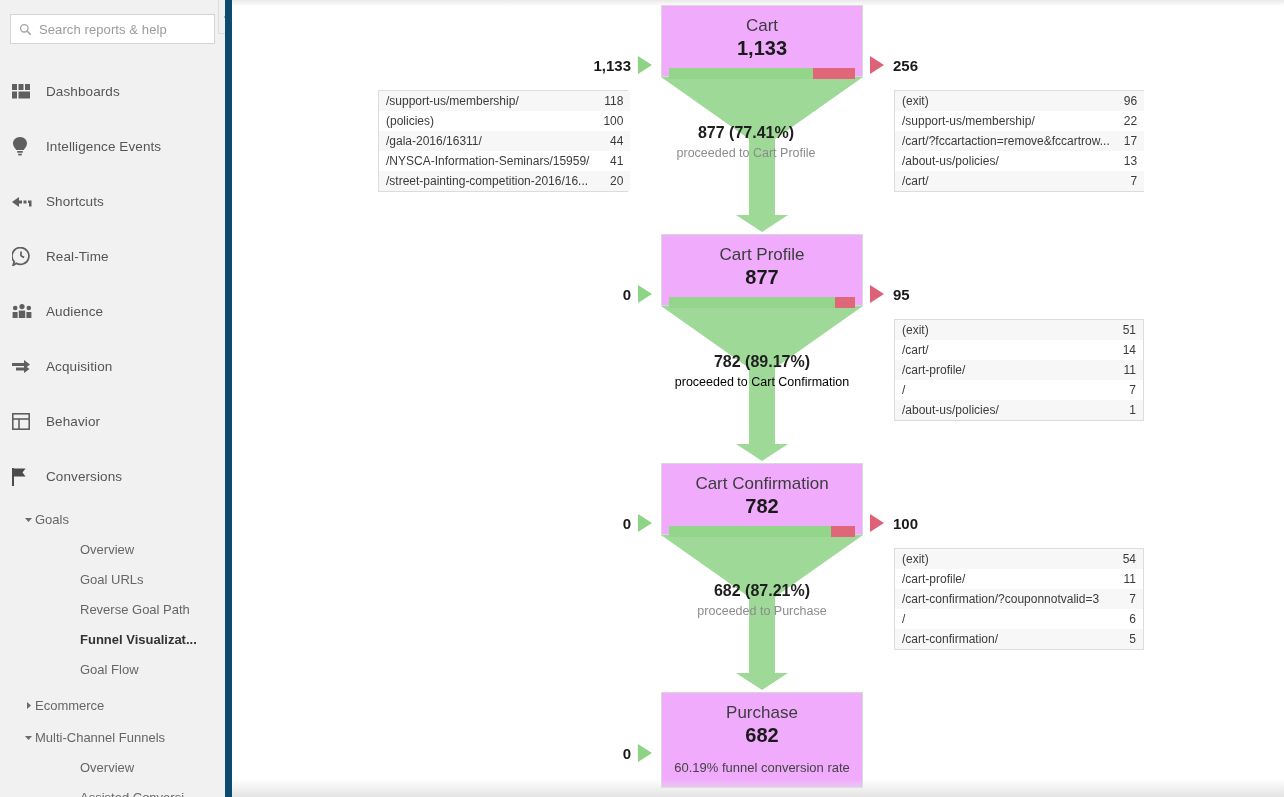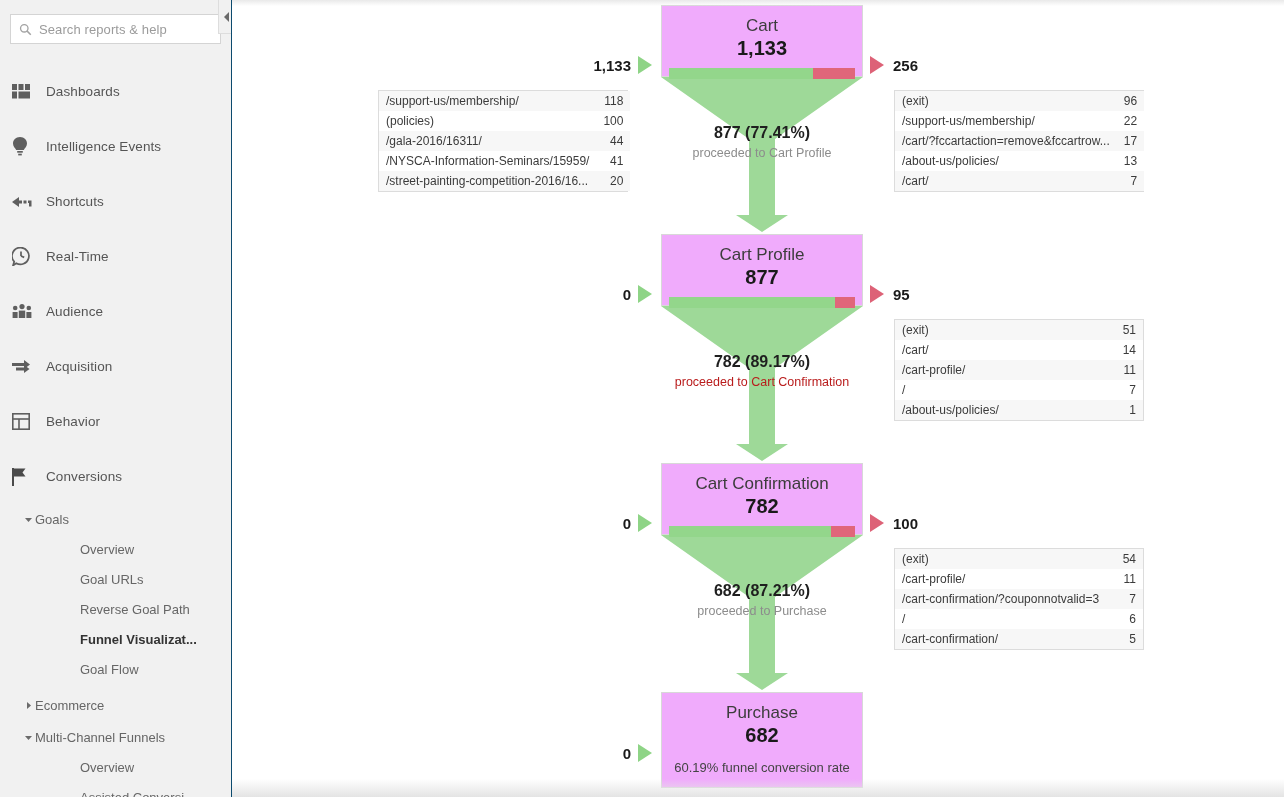--- a/index.html
+++ b/index.html
@@ -6,21 +6,21 @@
   html, body {
     width: 1284px; height: 797px;
     font-family: "Liberation Sans", sans-serif;
     background: #fff; overflow: hidden;
   }
   .app { display: flex; width: 1284px; height: 797px; position: relative; }
 
   
   .sidebar {
     width: 232px; height: 797px; background: #f1f1f1;
-    border-right: 1px solid #0c4a6e;
+    border-right: 7px solid #0c4a6e;
     position: relative; overflow: hidden; flex: 0 0 232px;
   }
   .search-wrap { padding: 14px 10px 0 10px; }
   .search-box {
     display: flex; align-items: center; gap: 7px;
     height: 30px; background: #fff; border: 1px solid #d4d4d4;
     padding: 0 8px;
   }
   .search-box svg { flex: 0 0 auto; }
   .search-box span { font-size: 13px; color: #9b9b9b; letter-spacing: .1px; }
@@ -292,21 +292,21 @@
   <div class="main">
     <div class="main-topshadow"></div>
 
     <div class="funnel" id="funnel-root">
         <div class="connector" style="top: 77px; height: 157px;">
           <svg width="202" height="157" viewBox="0 0 202 157">
             <path d="M0 0 L202 0 L114 62 L114 139 L88 139 L88 62 Z" fill="#9ed998"></path>
             <path d="M75 138 L127 138 L101 155 Z" fill="#9ed998"></path>
           </svg>
         </div>
-        <div style="position: absolute; left: 380px; width: 300px; text-align: center; z-index: 3; top: 123px;">
+        <div style="position: absolute; left: 364px; width: 300px; text-align: center; z-index: 3; top: 123px;">
           <div style="font-size:16px;font-weight:bold;color:#1f1f1f;line-height:20px;"><span>877</span> <span>(77.41%)</span></div>
           <div style="font-size:12.5px;color:#8c8c8c;line-height:17px;margin-top:2px;">proceeded to Cart Profile</div>
         </div>
         <div class="step-box" style="top: 5px; height: 72px;">
           <div class="step-title">Cart</div>
           <div class="step-count">1,133</div>
           <div class="bar-row">
             <div class="bar-green" style="width:77.41%"></div>
             <div class="bar-red" style="width:22.59%"></div>
           </div>
@@ -372,21 +372,21 @@
           </table>
         </div>
         <div class="connector" style="top: 306px; height: 157px;">
           <svg width="202" height="157" viewBox="0 0 202 157">
             <path d="M0 0 L202 0 L114 62 L114 139 L88 139 L88 62 Z" fill="#9ed998"></path>
             <path d="M75 138 L127 138 L101 155 Z" fill="#9ed998"></path>
           </svg>
         </div>
         <div style="position: absolute; left: 380px; width: 300px; text-align: center; z-index: 3; top: 352px;">
           <div style="font-size:16px;font-weight:bold;color:#1f1f1f;line-height:20px;"><span>782</span> <span>(89.17%)</span></div>
-          <div style="font-size:12.5px;color:#b91c1c;line-height:17px;margin-top:2px;">proceeded to Cart Confirmation</div>
+          <div style="font-size:12.5px;color:#000000;line-height:17px;margin-top:2px;">proceeded to Cart Confirmation</div>
         </div>
         <div class="step-box" style="top: 234px; height: 72px;">
           <div class="step-title">Cart Profile</div>
           <div class="step-count">877</div>
           <div class="bar-row">
             <div class="bar-green" style="width:89.17%"></div>
             <div class="bar-red" style="width:10.83%"></div>
           </div>
         </div>
         <div class="side-left" style="top: 285px;">

